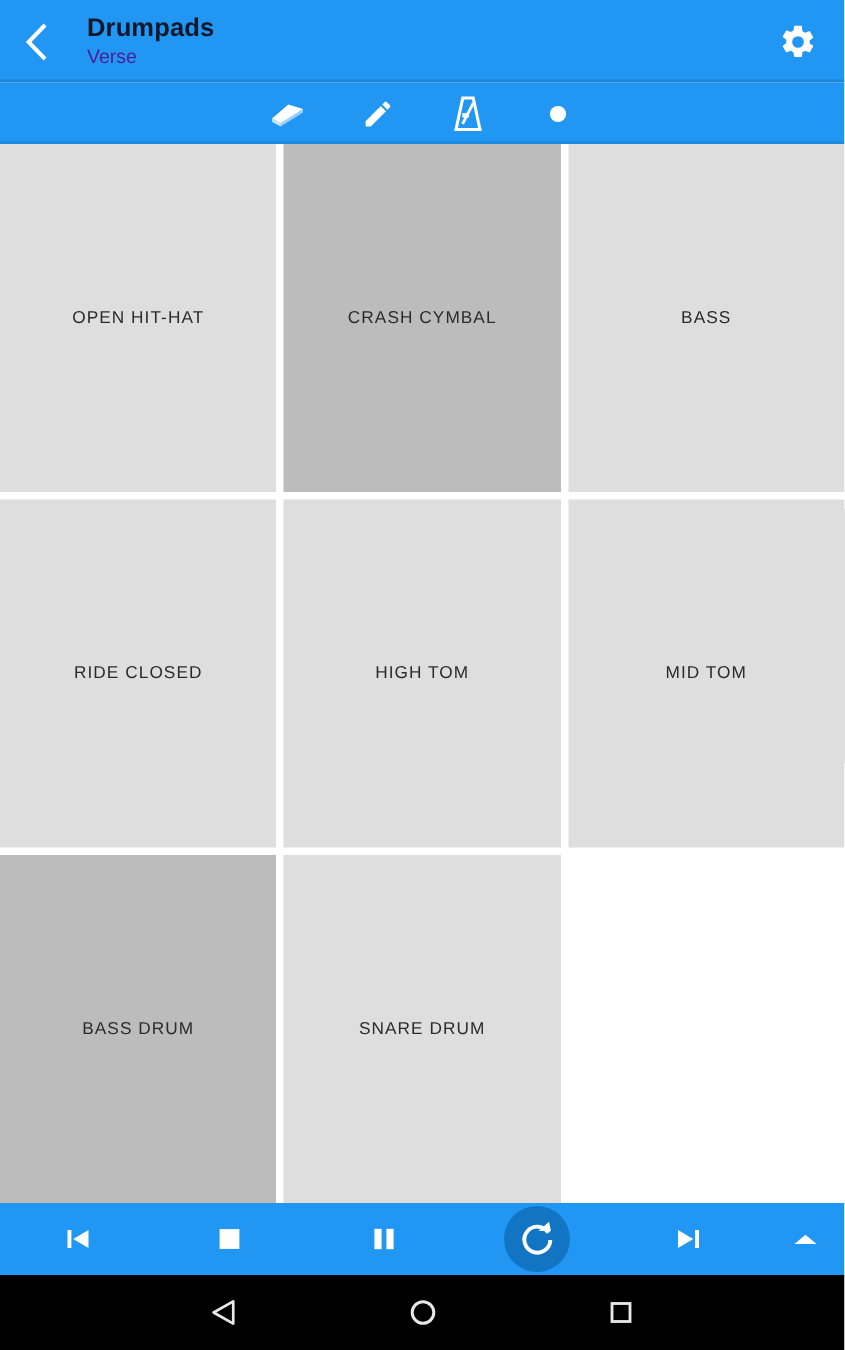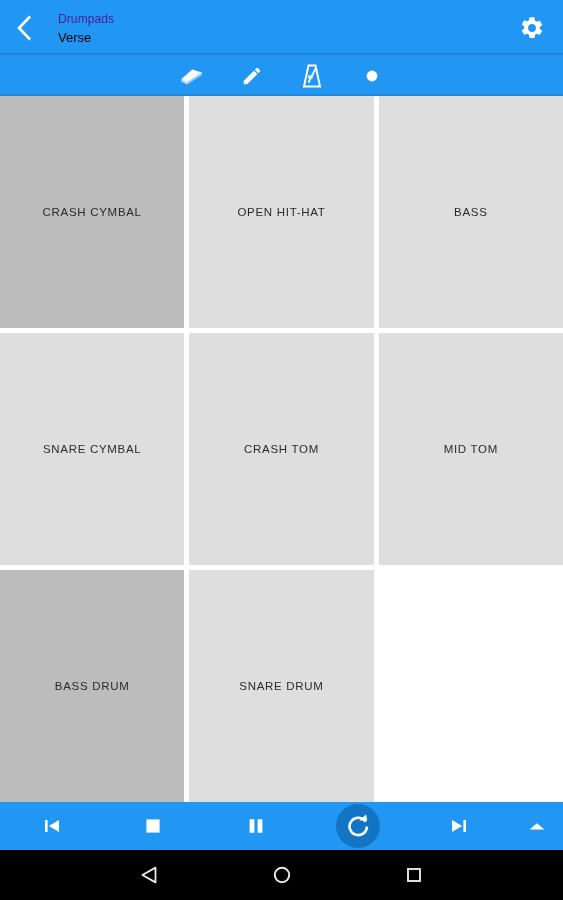--- a/index.html
+++ b/index.html
@@ -40,28 +40,28 @@
     flex:0 0 auto;
   }
   .title-block {
     margin-left:12px;
     display:flex; flex-direction:column;
     justify-content:center;
     flex:1 1 auto;
     min-width:0;
   }
   .app-title {
-    color:#4c1d95;
-    font-size:12px;
-    font-weight:normal;
+    color:#0f172a;
+    font-size:17px;
+    font-weight:bold;
     line-height:20px;
     letter-spacing:0.1px;
   }
   .app-subtitle {
-    color:#000000;
+    color:#4c1d95;
     font-size:13px;
     font-weight:normal;
     line-height:16px;
     margin-top:1px;
   }
   .gear-btn {
     width:34px; height:34px;
     display:flex; align-items:center; justify-content:center;
     cursor:pointer;
     flex:0 0 auto;
@@ -210,34 +210,34 @@
       </svg>
     </div>
     <div class="tool-btn">
       <svg width="16" height="16" viewBox="0 0 16 16">
         <circle cx="8" cy="8" r="5.4" fill="#ffffff"></circle>
       </svg>
     </div>
   </div>
 
   <div class="pad-grid">
+    <div class="pad">
+      <span class="pad-label">OPEN HIT-HAT</span>
+    </div>
     <div class="pad active">
       <span class="pad-label">CRASH CYMBAL</span>
     </div>
     <div class="pad">
-      <span class="pad-label">OPEN HIT-HAT</span>
-    </div>
-    <div class="pad">
       <span class="pad-label">BASS</span>
     </div>
     <div class="pad">
-      <span class="pad-label">SNARE CYMBAL</span>
-    </div>
-    <div class="pad">
-      <span class="pad-label">CRASH TOM</span>
+      <span class="pad-label">RIDE CLOSED</span>
+    </div>
+    <div class="pad">
+      <span class="pad-label">HIGH TOM</span>
     </div>
     <div class="pad">
       <span class="pad-label">MID TOM</span>
     </div>
     <div class="pad active">
       <span class="pad-label">BASS DRUM</span>
     </div>
     <div class="pad">
       <span class="pad-label">SNARE DRUM</span>
     </div>

